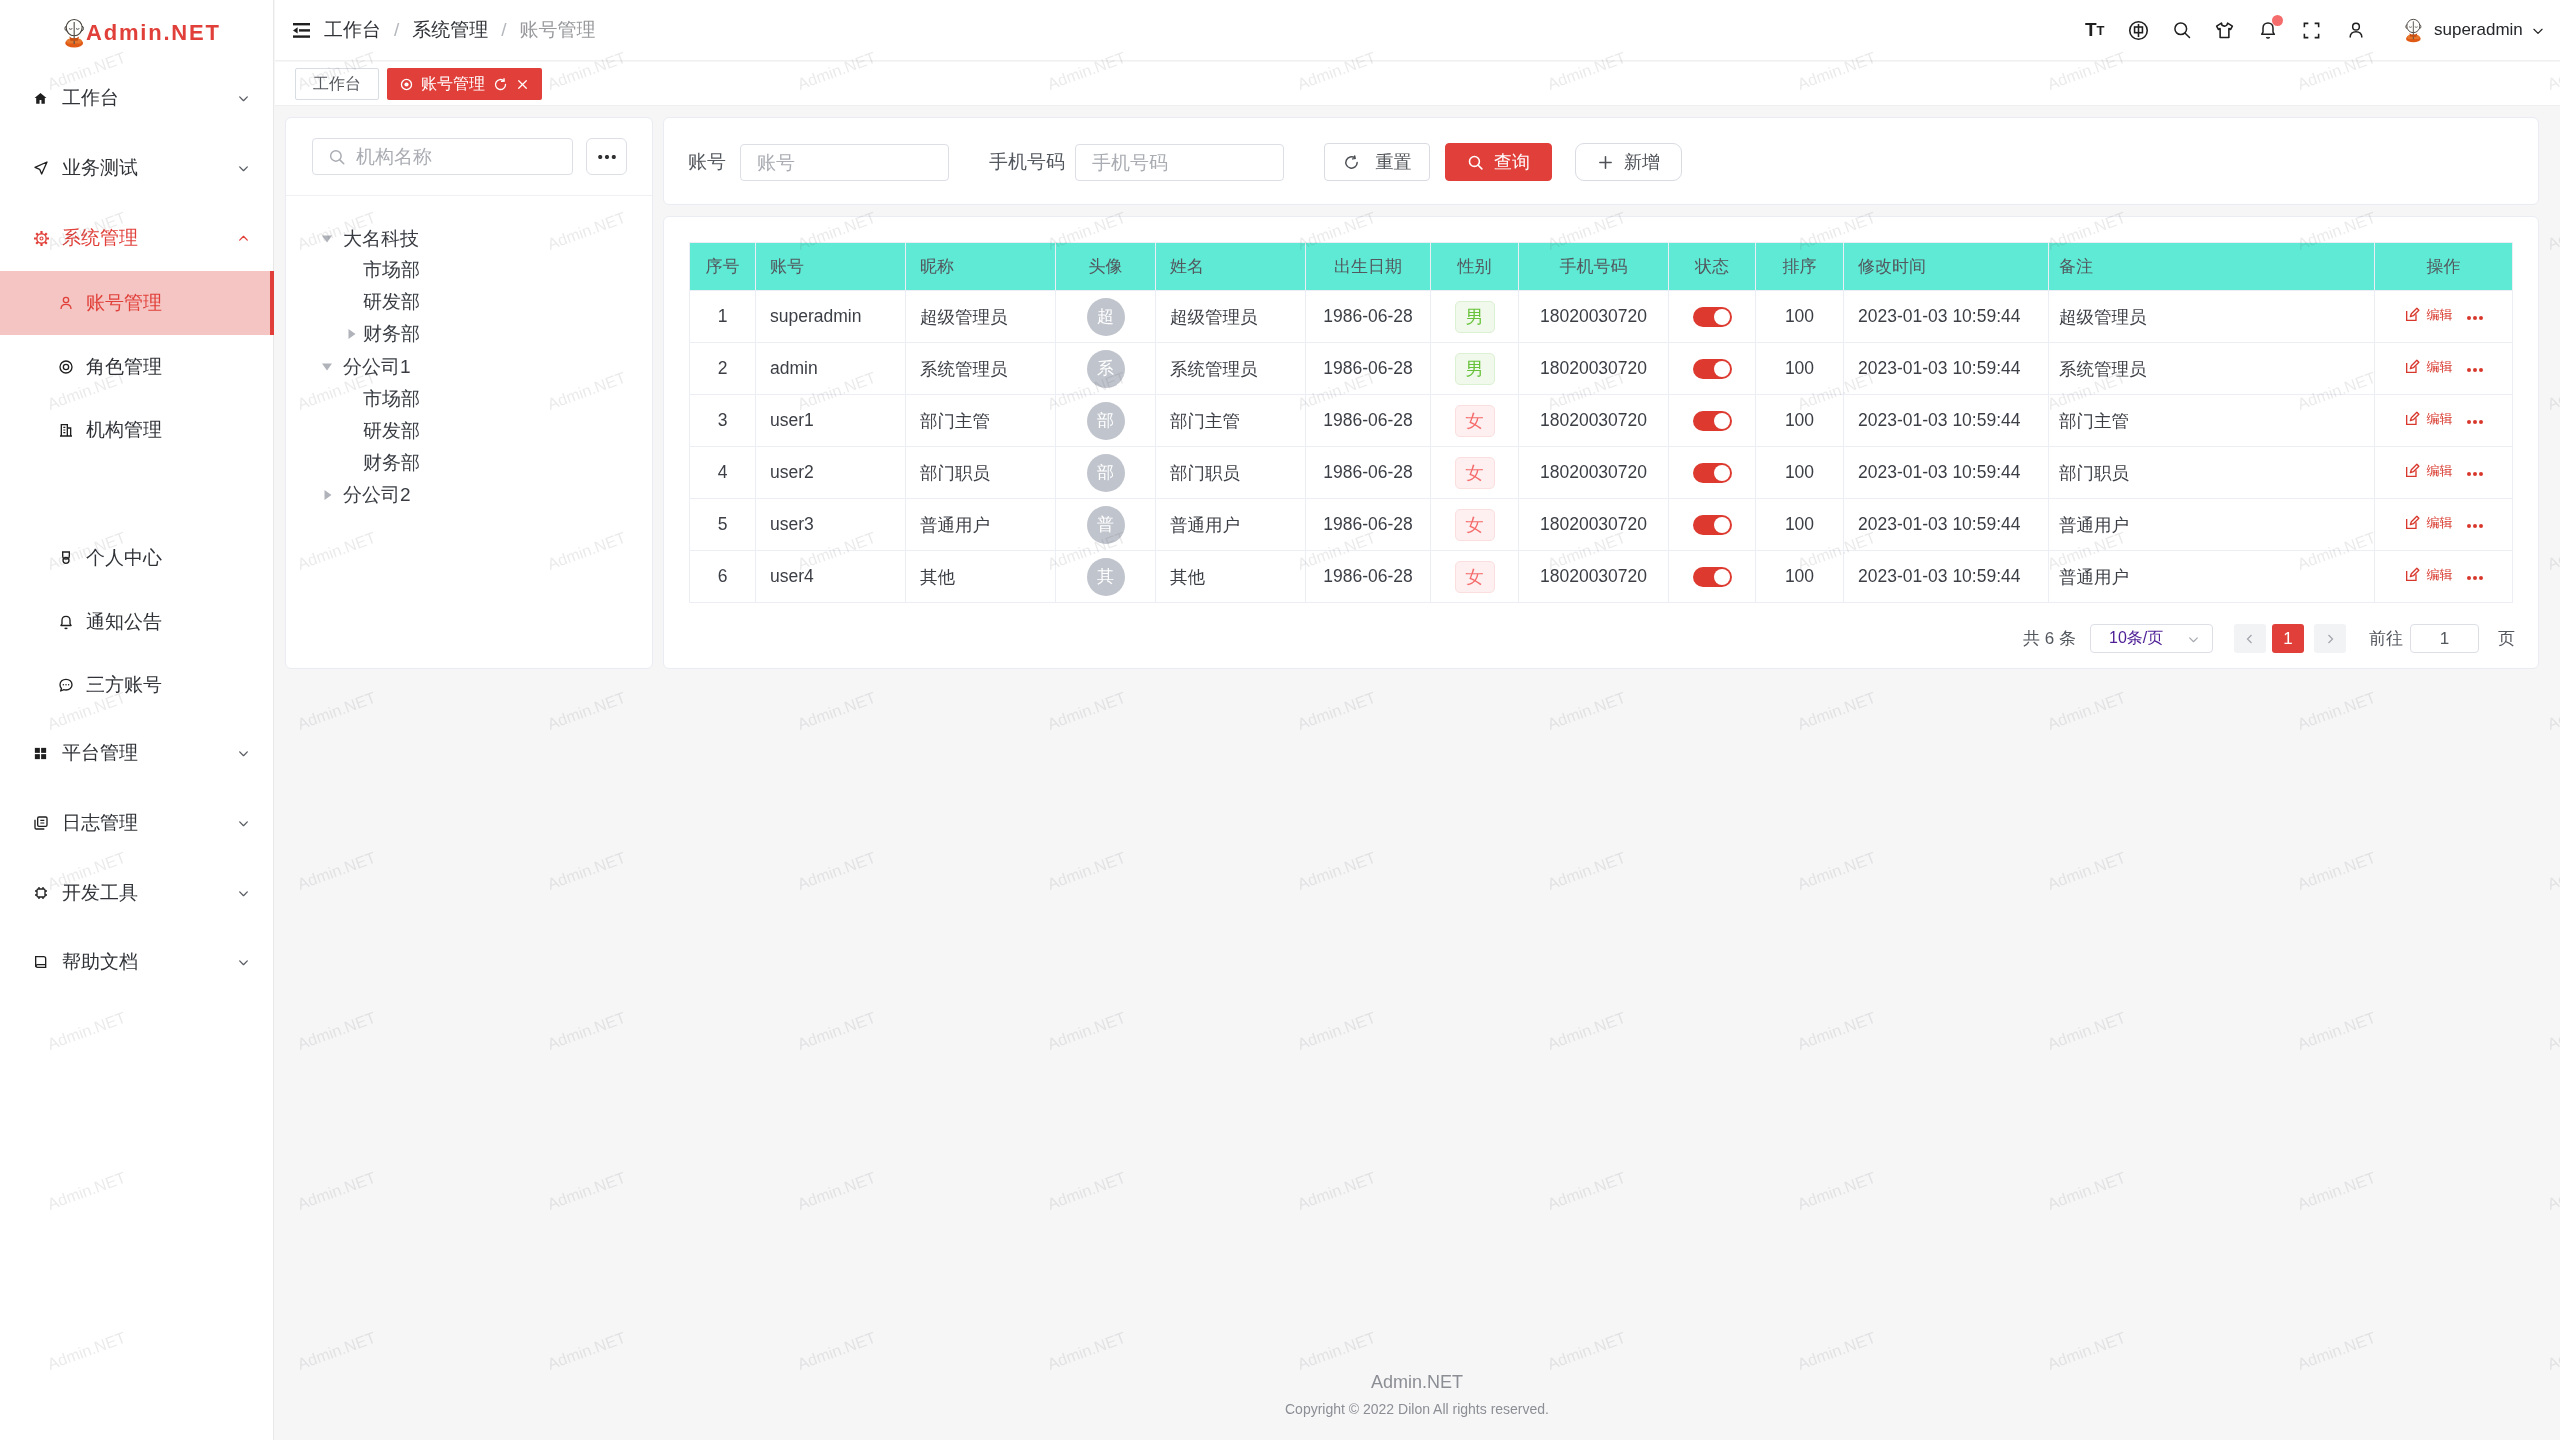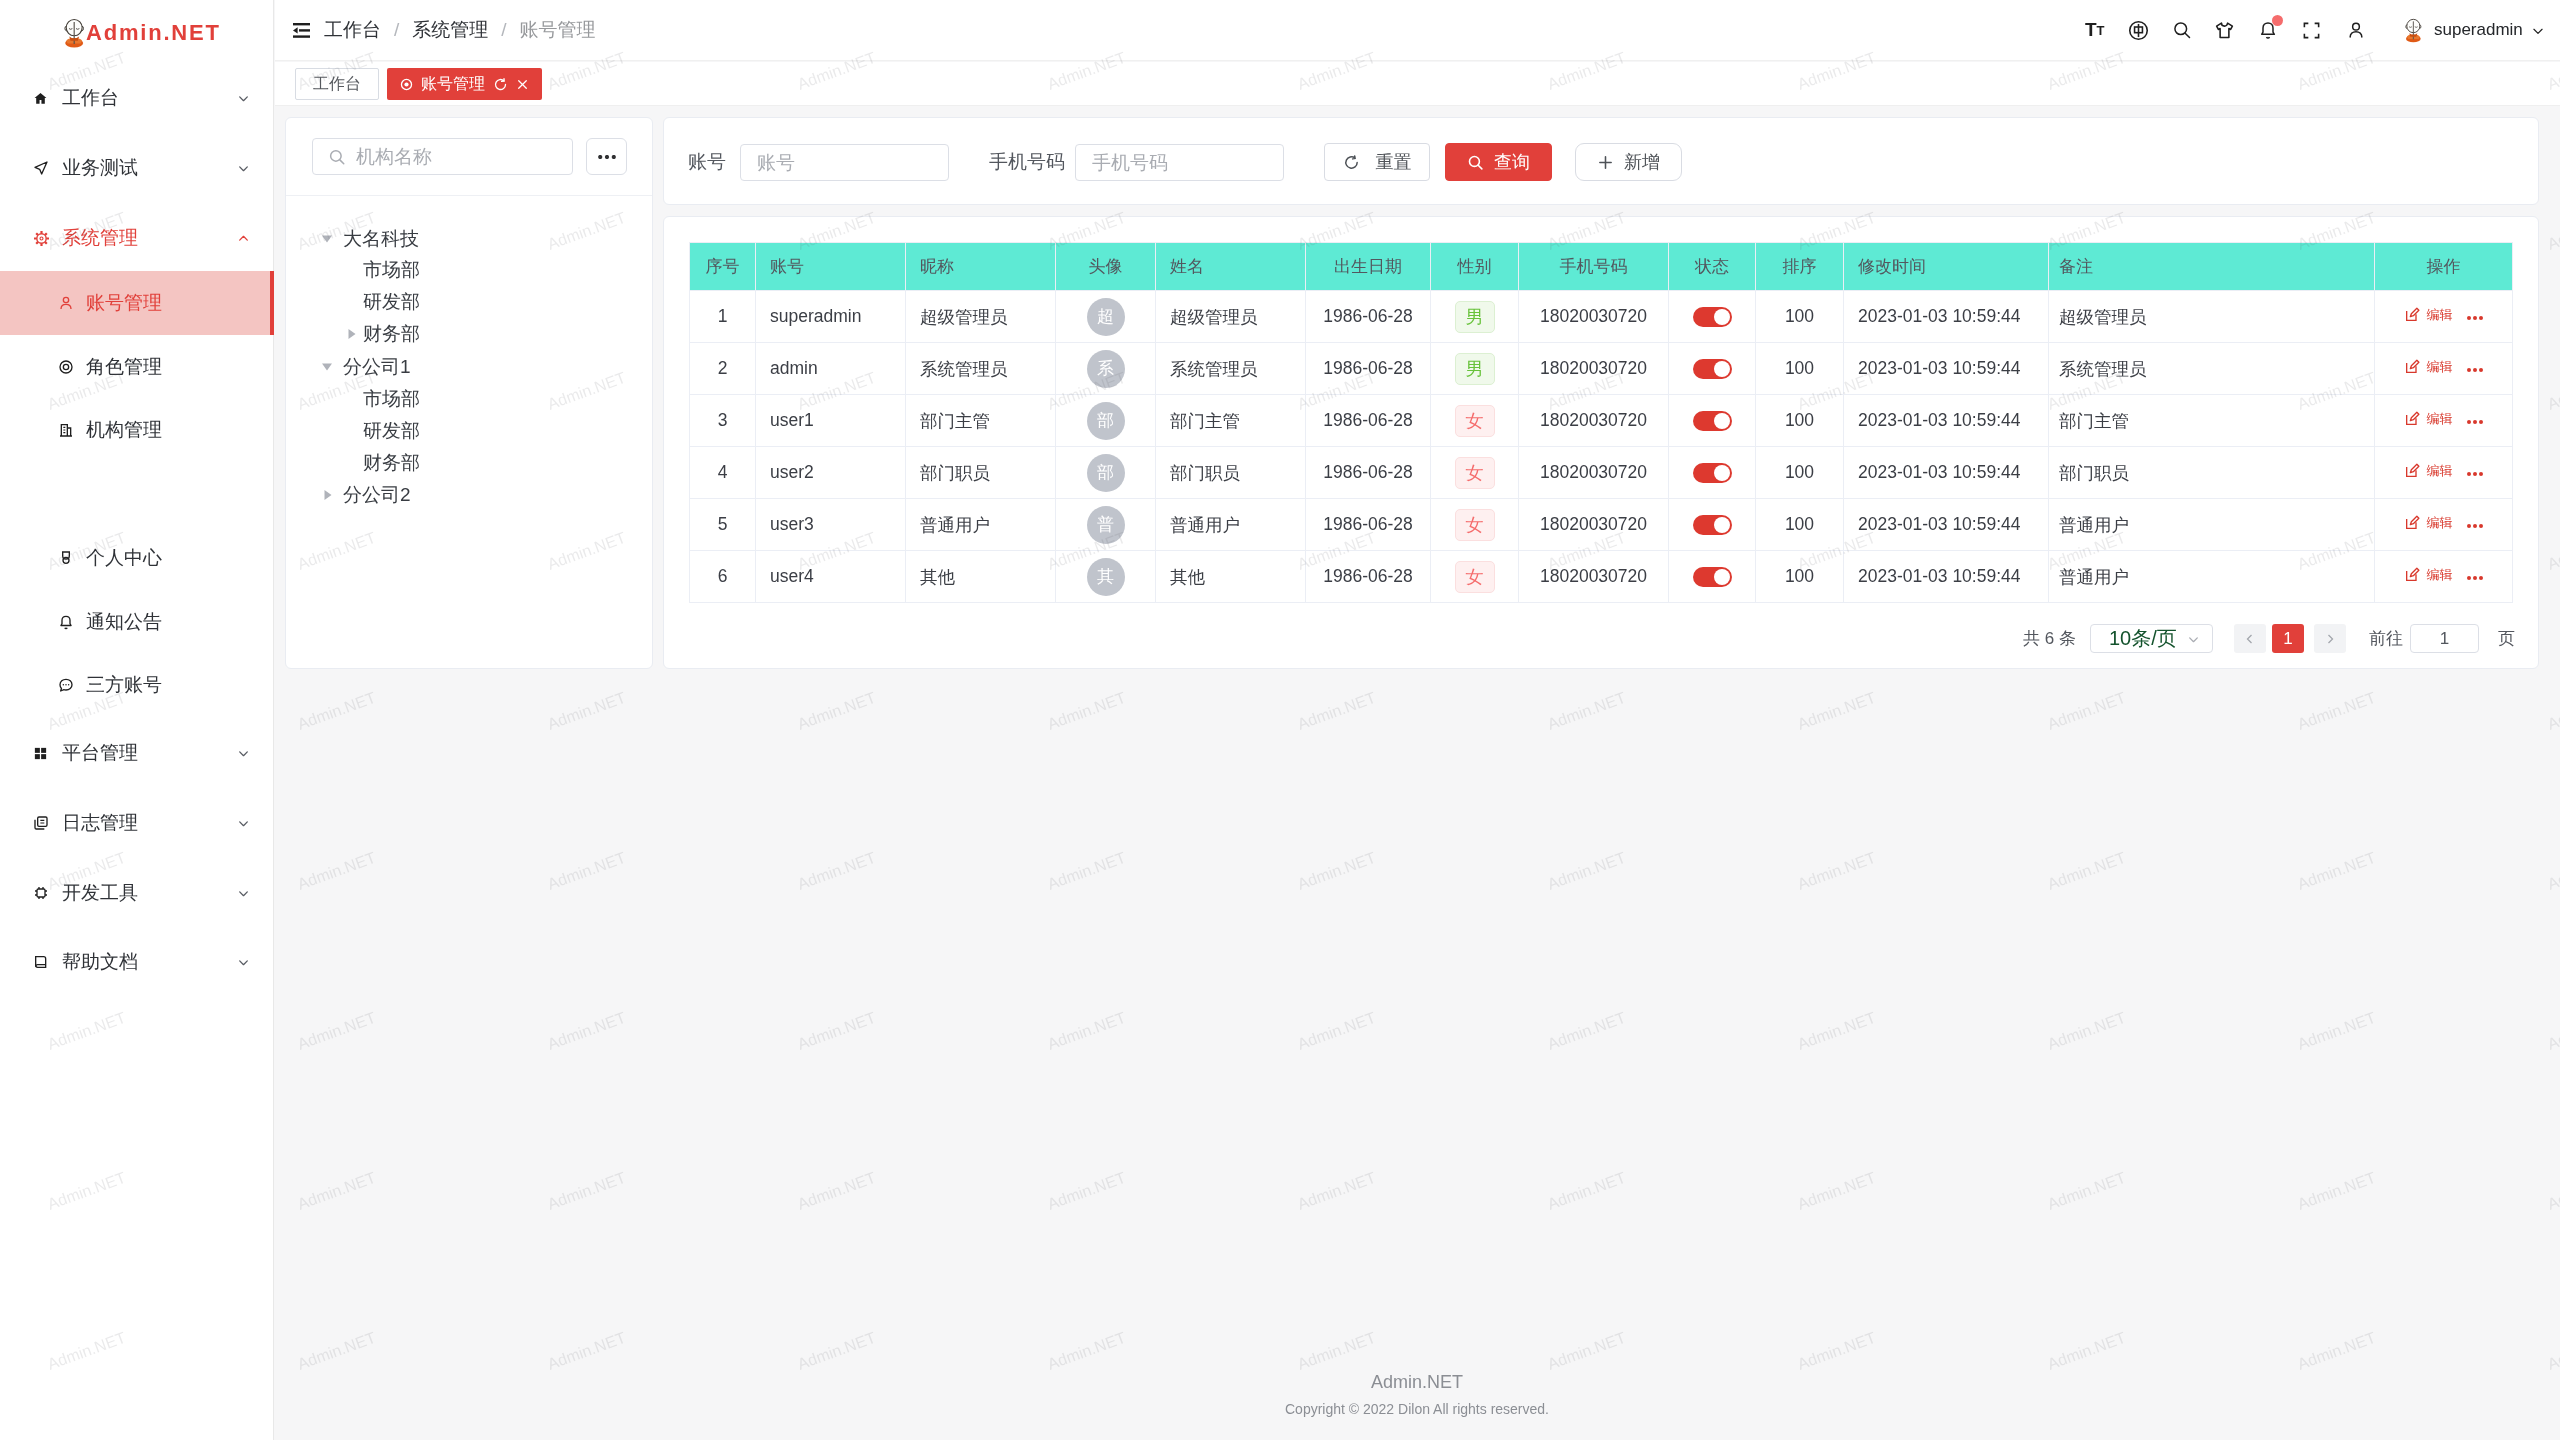--- a/index.html
+++ b/index.html
@@ -584,21 +584,21 @@
                 <circle cx="3" cy="3" r="2" fill="#d8382c"></circle>
                 <circle cx="9" cy="3" r="2" fill="#d8382c"></circle>
                 <circle cx="15" cy="3" r="2" fill="#d8382c"></circle>
               </svg></span></td>
         </tr>
       </tbody>
     </table>
     <div class="abs" style="left:0;top:399px;width:100%;height:45px;">
       <div class="abs" style="left:1359px;top:0;height:100%;display:flex;align-items:center;font-size:17px;color:#53575e;">共 6 条</div>
       <div class="inp" style="left:1426px;top:8px;width:123px;height:29px;border-radius:4px;">
-        <span style="margin-left:18px;font-size:20px;color:#14532d;">10条/页</span>
+        <span style="margin-left:18px;font-size:16px;color:#4c1d95;">10条/页</span>
         <span style="position:absolute;right:12px;top:8px;">
           <svg width="13" height="13" viewBox="0 0 24 24" style="" xmlns="http://www.w3.org/2000/svg">
             <path d="M5 9l7 7 7-7" fill="none" stroke="#a9acb2" stroke-width="2.4" stroke-linecap="round" stroke-linejoin="round"></path>
           </svg>
         </span>
       </div>
       <div class="abs" style="left:1570px;top:8px;width:32px;height:29px;background:#f2f3f5;border-radius:3px;display:flex;align-items:center;justify-content:center;">
         <svg width="12" height="12" viewBox="0 0 24 24" style="" xmlns="http://www.w3.org/2000/svg">
           <path d="M15 4 7 12l8 8" fill="none" stroke="#a3a6ad" stroke-width="2.6"></path>
         </svg>

